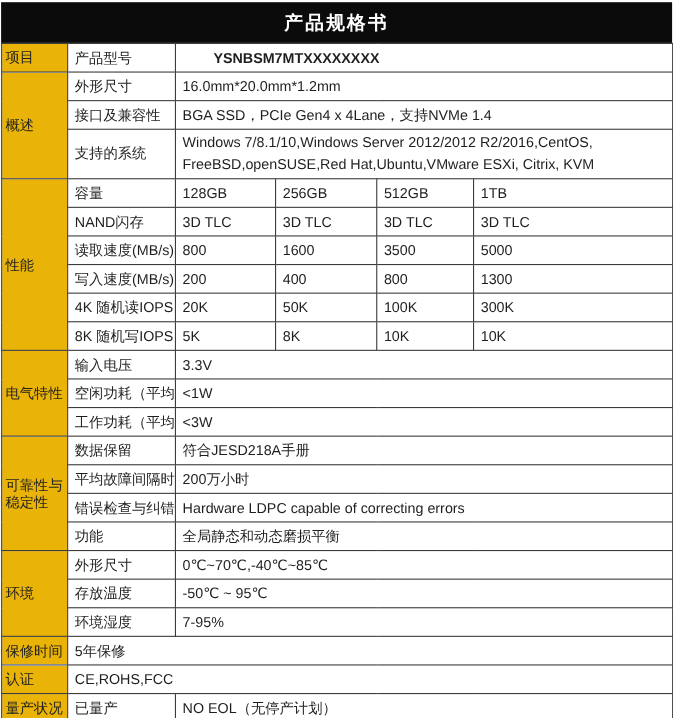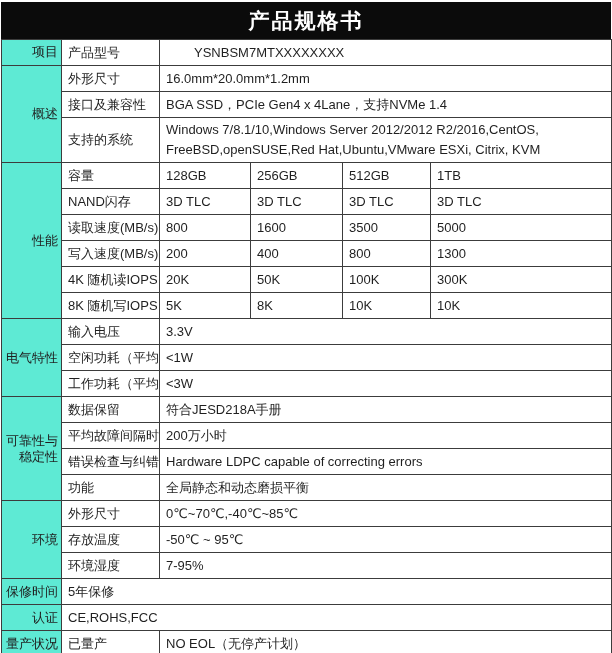--- a/index.html
+++ b/index.html
@@ -5,39 +5,39 @@
   html,body { margin:0; padding:0; background:#ffffff; }
   body {
     width:612px; height:653px; overflow:hidden;
     font-family:"Liberation Sans","DejaVu Sans",sans-serif;
     -webkit-font-smoothing:antialiased;
   }
   .page { width:612px; height:653px; box-sizing:border-box; padding:2px 1px 0 1px; }
 
   .title-bar {
     height:37px; display:flex; align-items:center; justify-content:center;
-    font-size:21px; font-weight:bold; letter-spacing:2px;
+    font-size:17px; font-weight:bold; letter-spacing:2px;
   }
 
   table.spec-table { width:610px; border-collapse:collapse; table-layout:fixed; }
   .spec-table td {
     border:1px solid #3c3c3c;
     font-size:13px; color:#1f1f1f;
     padding:0 6px; vertical-align:middle;
     overflow:hidden; white-space:nowrap;
   }
   .spec-table tr { height:26px; }
   .spec-table tr.row-os { height:44px; }
 
   td.group {
-    background:#5eead4; text-align:right; padding:0 3px;
+    background:#eab308; text-align:left; padding:0 3px;
     white-space:normal; line-height:1.25;
   }
   td.value.wrap { white-space:normal; line-height:1.55; padding:2px 6px; }
-  td.indent { padding-left:34px; }
+  td.indent { padding-left:34px;font-weight:bold; }
 
   col.c-group { width:60px; }
   col.c-label { width:98px; }
   col.c-v1 { width:91px; }
   col.c-v2 { width:92px; }
   col.c-v3 { width:88px; }
   col.c-v4 { width:181px; }
 </style>
 </head>
 <body>

